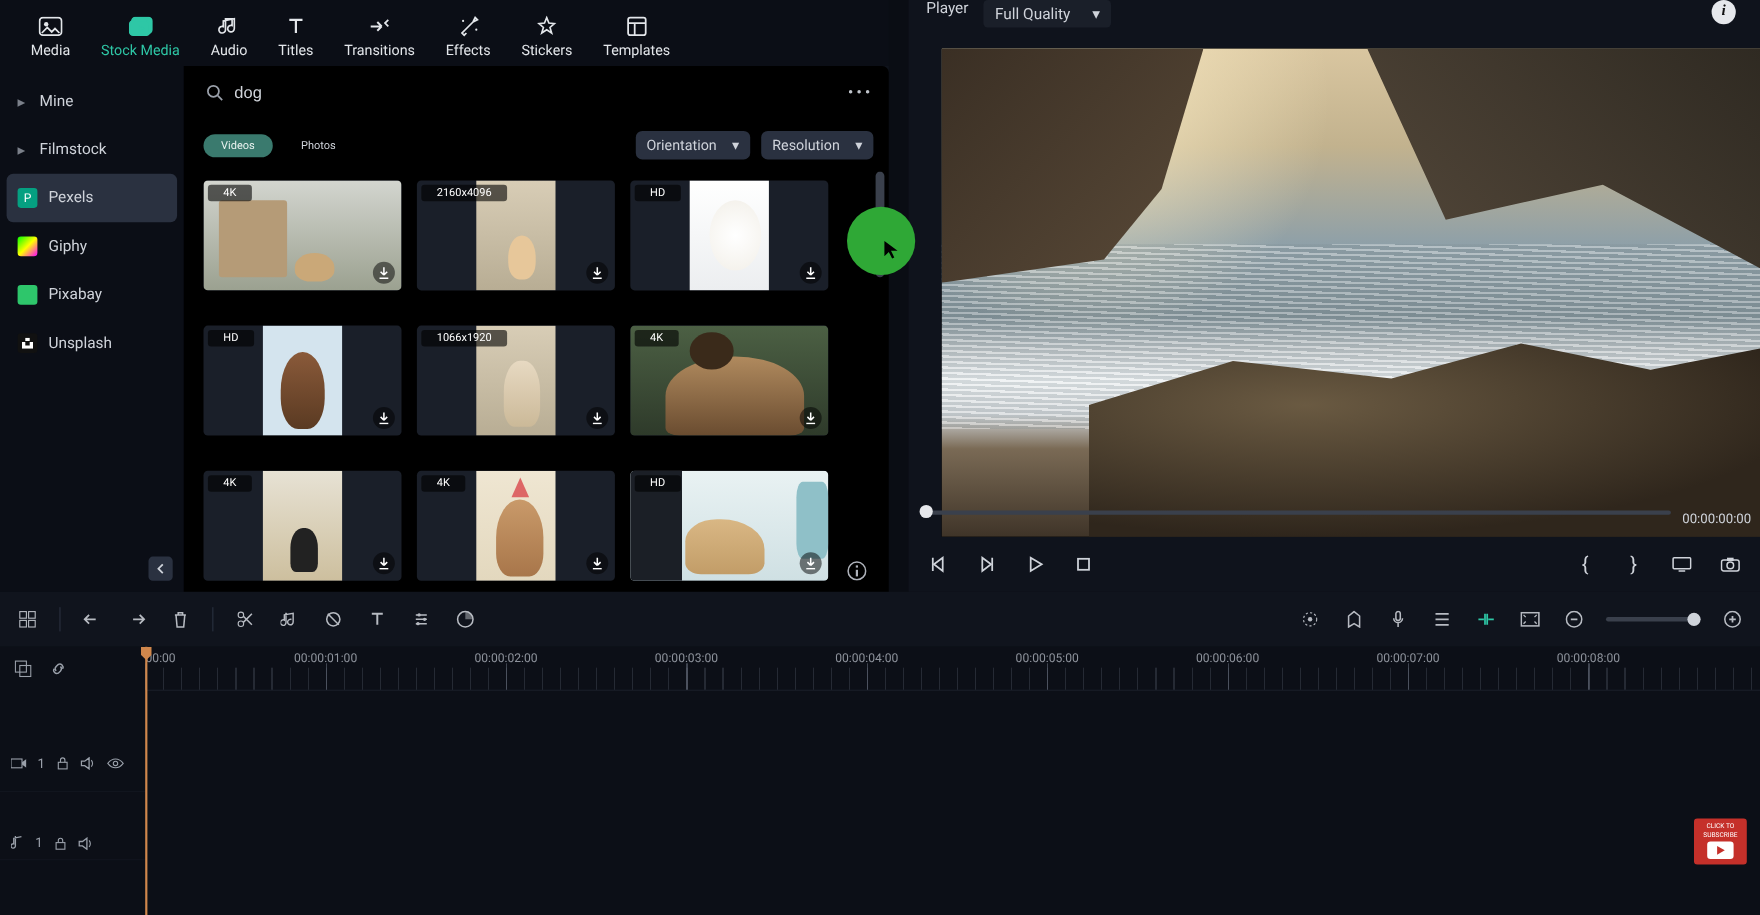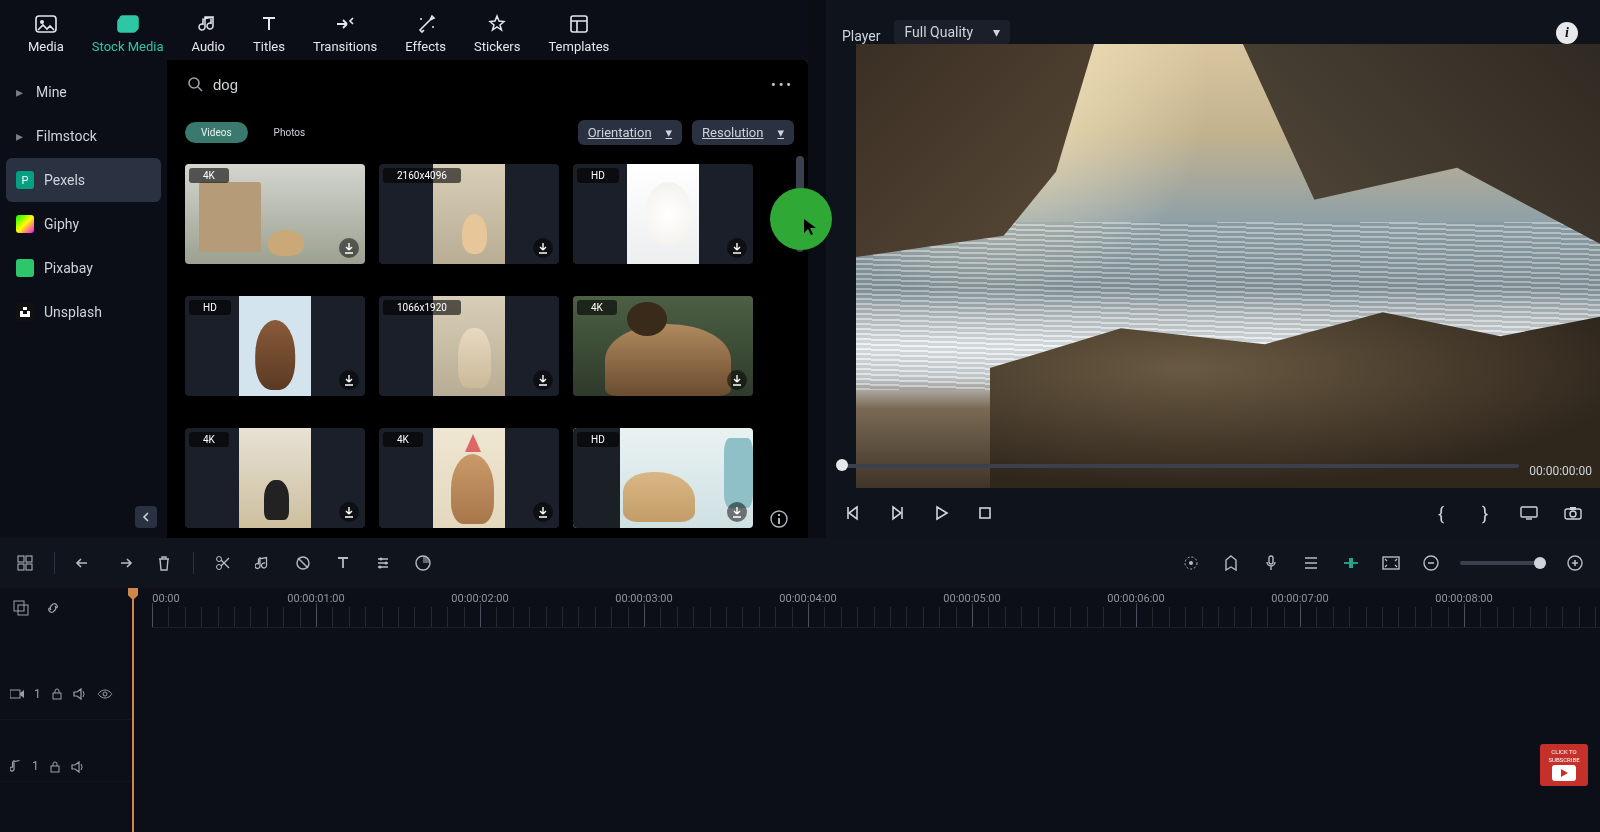--- a/index.html
+++ b/index.html
@@ -166,21 +166,20 @@
   .ddl {
     background: #2a3140;
     border-radius: 6px;
     padding: 5px 10px;
     display: flex;
     align-items: center;
     gap: 14px;
     color:#cfd3da;
     cursor:pointer;
     font-size: 13px;
-    text-decoration: underline;
   }
 
   .grid-area {
     overflow: hidden;
     position: relative;
     padding: 8px 14px 6px 18px;
   }
   .thumb-grid {
     display: grid;
     grid-template-columns: repeat(3, 180px);
@@ -248,26 +247,25 @@
 
   
   .player {
     background: #0f131c;
     display: grid;
     grid-template-rows: 44px 1fr 50px;
     position: relative;
   }
   .player-header {
     display: flex;
-    align-items: flex-end;
+    align-items: flex-start;
     padding: 0 16px;
     gap: 14px;
     font-size: 14px;
     color:#cfd3da;
-    margin-top:28px;
   }
   .quality-ddl {
     background: #1a1f29;
     border-radius: 4px;
     padding: 4px 10px;
     display:flex; align-items:center; gap:20px;
     cursor:pointer;
   }
   .info-badge {
     margin-left:auto;
@@ -361,21 +359,20 @@
   }
   .track-head-top {
     grid-column:1; grid-row:1;
     display:flex; align-items:center; gap:10px; padding-left:10px;
     color:#9aa0aa;
   }
   .ruler {
     grid-column:2; grid-row:1;
     position:relative;
     border-bottom:1px solid #1a1f29;
-    margin-left:20px;
   }
   .ruler .tick-label {
     position:absolute; top:4px; font-size:11px; color:#8e939c;
     transform: translateX(-50%);
   }
   .ruler .ticks {
     position:absolute; left:0; right:0; bottom:0; height:20px;
     background: repeating-linear-gradient(90deg,#3a404c 0 1px, transparent 1px 16.4px);
     opacity:0.55;
   }

